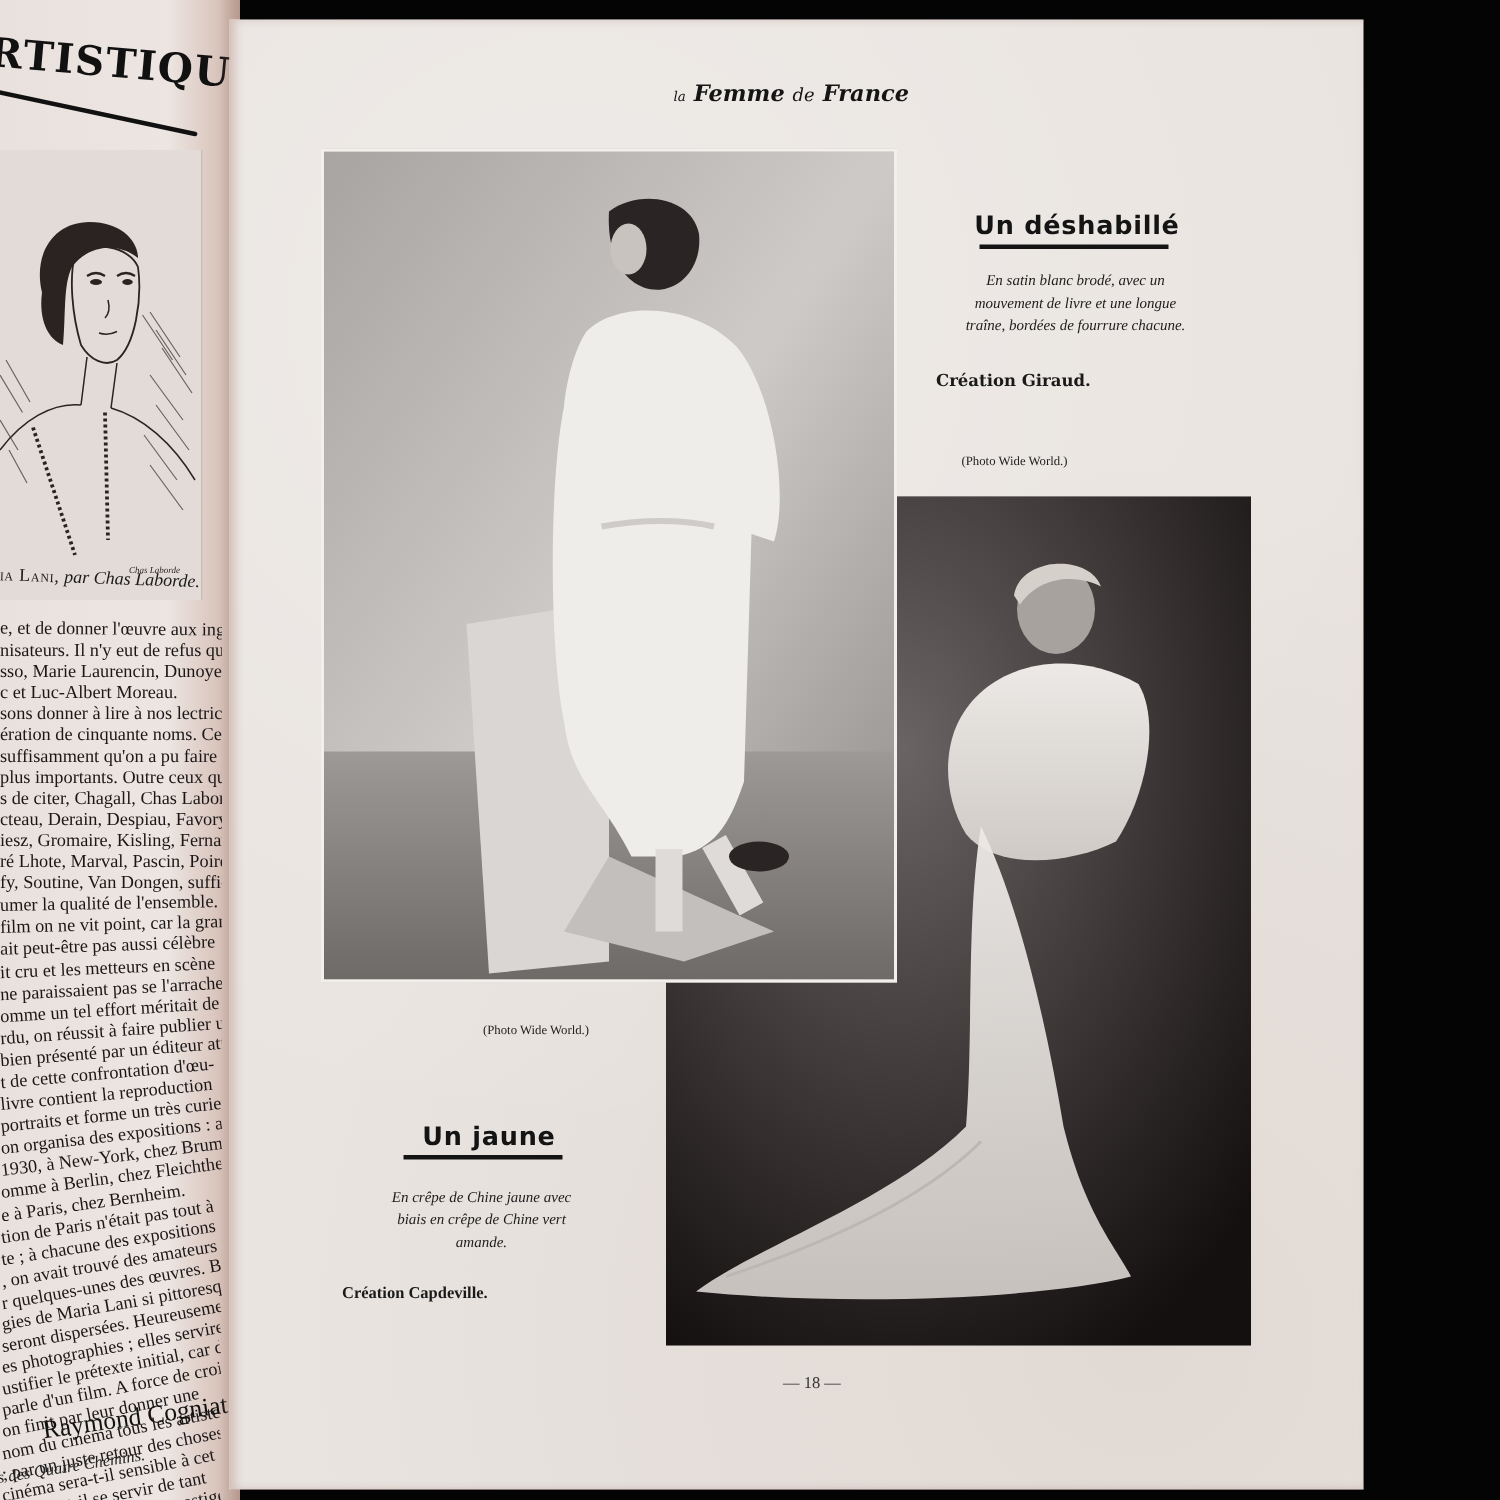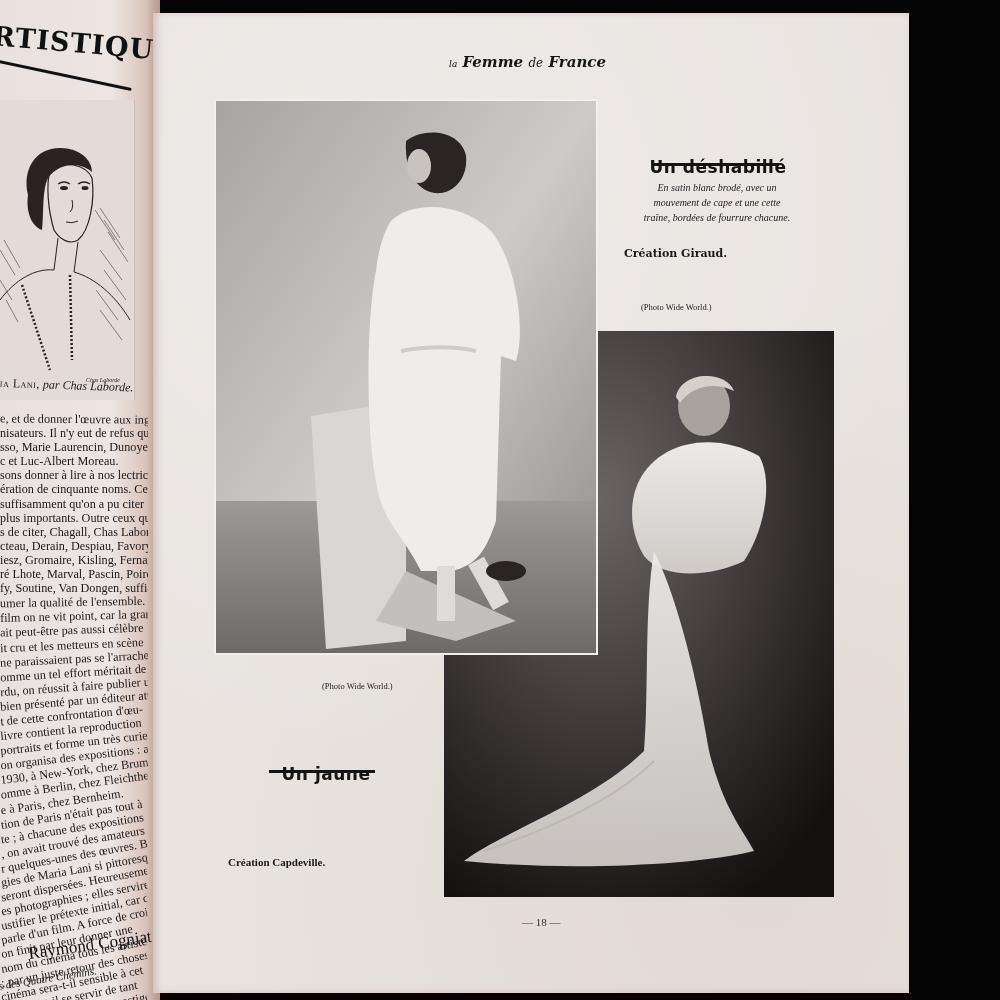--- a/index.html
+++ b/index.html
@@ -89,21 +89,21 @@
     .photo-2 {
       left: 290px; top: 318px; width: 390px; height: 566px;
       background: #2a2626;
     }
     
     .photo-1 { z-index: 2; }
     .photo-2 { z-index: 1; }
 
     .title {
       position: absolute; font-family: "DejaVu Sans", sans-serif; font-weight: bold;
-      font-size: 17px; color: #141414; text-align: center; letter-spacing: 0.5px; margin-top: 16px;
+      font-size: 17px; color: #141414; text-align: center; letter-spacing: 0.5px;
     }
     .title-rule { position: absolute; height: 2.5px; background: #141414; }
     .desc {
       position: absolute; font-family: "Liberation Serif", serif; font-style: italic;
       font-size: 10px; line-height: 15px; color: #1c1c1c; text-align: center;
     }
     .credit {
       position: absolute; font-family: "DejaVu Serif", serif; font-weight: bold;
       font-size: 11px; color: #1a1a1a; white-space: nowrap;
     }
@@ -154,21 +154,21 @@
     <em>par Chas Laborde.</em>
   </div>
 
   <div class="article-body">
     <div class="article-line" style="transform:rotate(0.5deg)">e, et de donner l'œuvre aux ingé-</div>
     <div class="article-line" style="transform:rotate(0deg)">nisateurs. Il n'y eut de refus que</div>
     <div class="article-line">sso, Marie Laurencin, Dunoyer</div>
     <div class="article-line">c et Luc-Albert Moreau.</div>
     <div class="article-line">sons donner à lire à nos lectrices</div>
     <div class="article-line">ération de cinquante noms. Ce</div>
-    <div class="article-line"> suffisamment qu'on a pu citer</div>
+    <div class="article-line"> suffisamment qu'on a pu faire</div>
     <div class="article-line">plus importants. Outre ceux que</div>
     <div class="article-line">s de citer, Chagall, Chas Laborde,</div>
     <div class="article-line">cteau, Derain, Despiau, Favory,</div>
     <div class="article-line">iesz, Gromaire, Kisling, Fernand</div>
     <div class="article-line">ré Lhote, Marval, Pascin, Poiret,</div>
     <div class="article-line">fy, Soutine, Van Dongen, suffi-</div>
     <div class="article-line" style="transform:rotate(-1deg)">umer la qualité de l'ensemble.</div>
     <div class="article-line" style="transform:rotate(-1.5deg)">film on ne vit point, car la grande</div>
     <div class="article-line" style="transform:rotate(-2deg)">ait peut-être pas aussi célèbre</div>
     <div class="article-line" style="transform:rotate(-2.5deg)">it cru et les metteurs en scène</div>
@@ -266,25 +266,30 @@
       <path d="M230 465 L230 520 M260 460 L285 505" stroke="#dedbd8" stroke-width="18"></path>
       <ellipse cx="290" cy="470" rx="20" ry="10" fill="#2a2424"></ellipse>
       <path d="M185 250 C210 245 240 245 260 250" stroke="#cfcbc8" stroke-width="4" fill="none"></path>
     </svg>
   </div>
 
   <div class="title" style="left:494px; top:128px; width:140px;">Un déshabillé</div>
   <div class="title-rule" style="left:499px; top:150px; width:126px;"></div>
   <div class="desc" style="left:478px; top:167px; width:170px;">
     <div>En satin blanc brodé, avec un</div>
-    <div>mouvement de cape et une cette</div>
+    <div>mouvement de livre et une longue</div>
     <div>traîne, bordées de fourrure chacune.</div>
   </div>
   <div class="credit" style="left:470px; top:234px; width:186px;">Création Giraud.</div>
   <div class="photo-credit" style="left:487px; top:289px;">(Photo Wide World.)</div>
 
   <div class="photo-credit" style="left:168px; top:668px;">(Photo Wide World.)</div>
   <div class="title" style="left:102px; top:735px; width:140px;">Un jaune</div>
   <div class="title-rule" style="left:115px; top:757px; width:106px;"></div>
+  <div class="desc" style="left:82px; top:778px; width:170px;">
+    <div>En crêpe de Chine jaune avec</div>
+    <div>biais en crêpe de Chine vert</div>
+    <div>amande.</div>
+  </div>
   <div class="credit" style="left:74px; top:843px; width:186px;font-family:Liberation Serif, serif;">Création Capdeville.</div>
 
   <div class="page-number">— 18 —</div>
 </div>
 
 </body></html>

